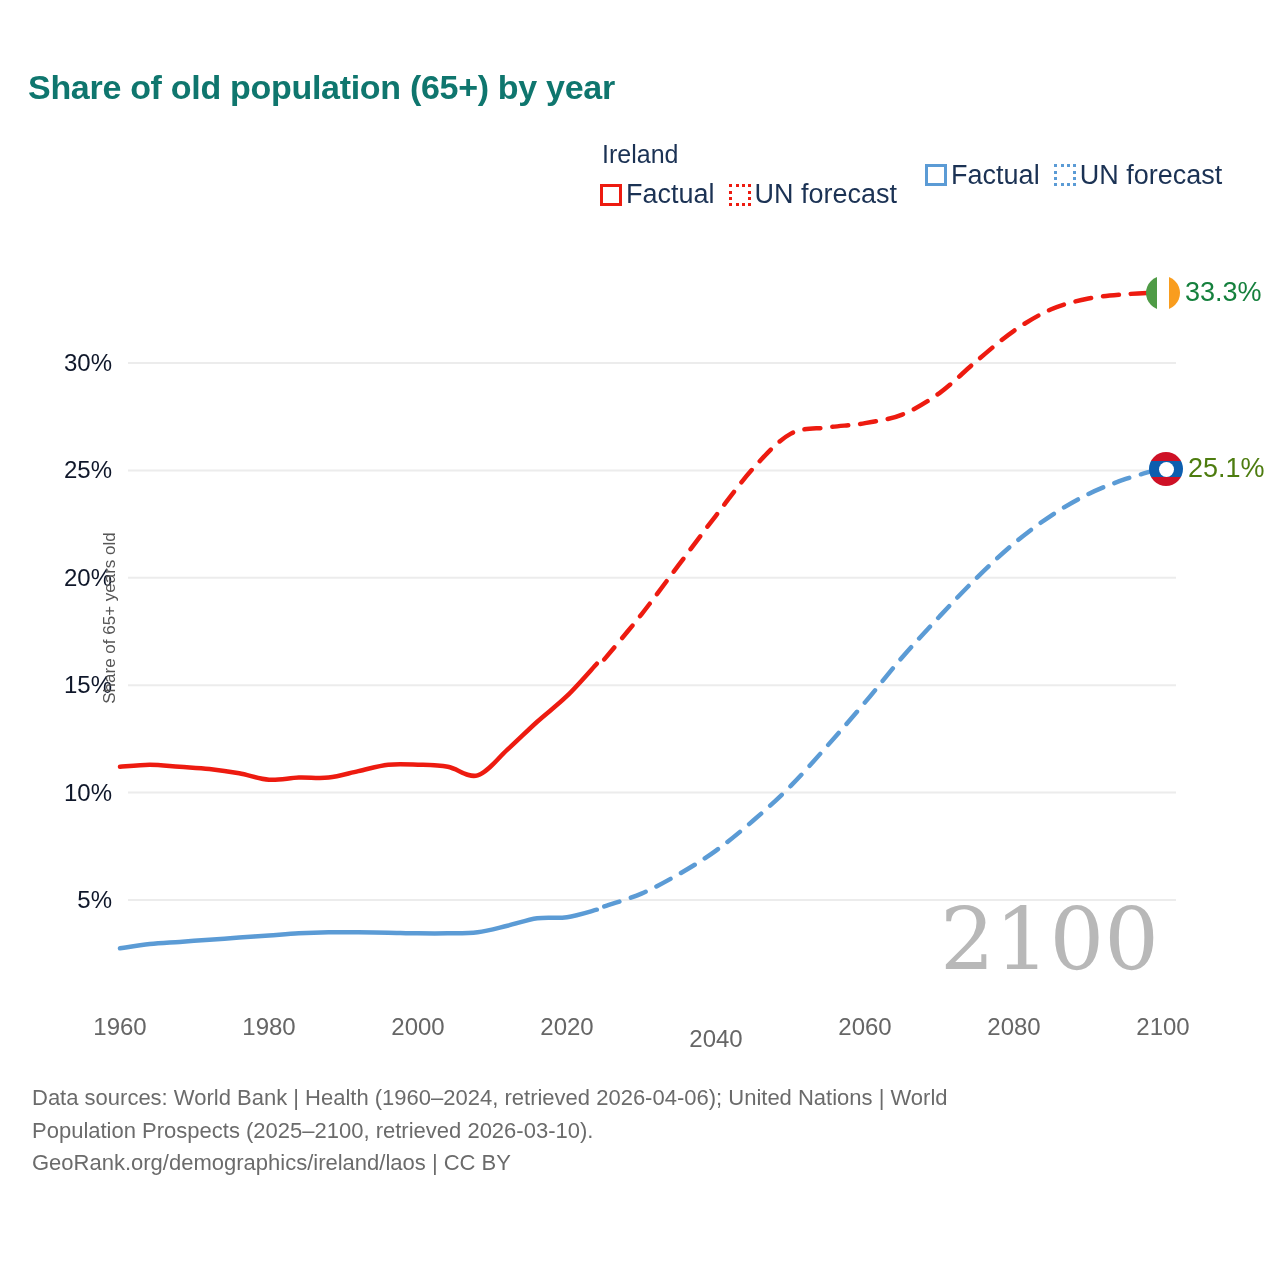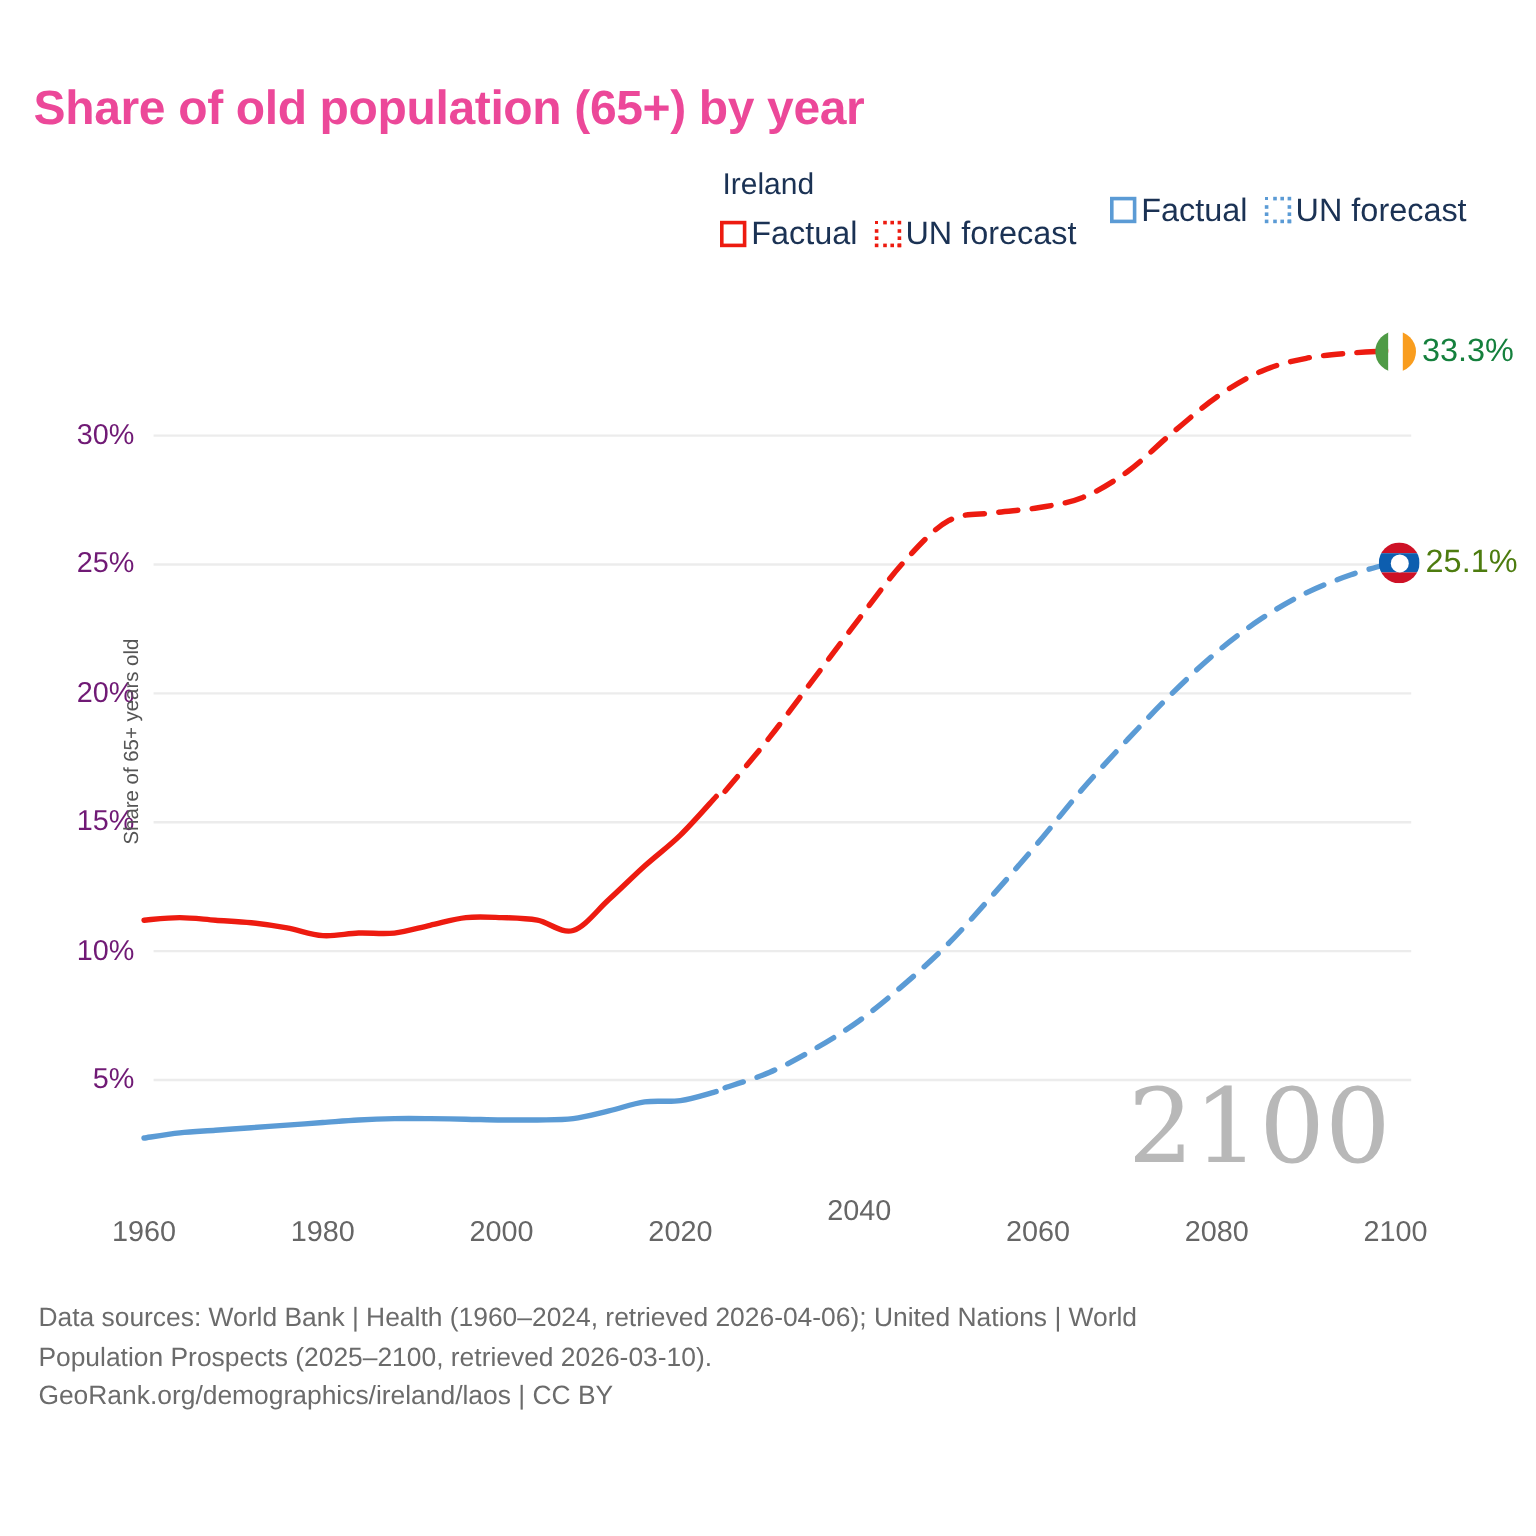--- a/index.html
+++ b/index.html
@@ -18,24 +18,24 @@
   #root {
     position: absolute;
     inset: 0;
   }
 
   
   .chart-title {
     position: absolute;
     left: 28px;
     top: 68px;
-    font-size: 40px;
+    font-size: 34px;
     font-weight: bold;
     letter-spacing: -0.3px;
-    color: #ec4899;
+    color: #0f766e;
     white-space: nowrap;
   }
 
   
   .legend {
     position: absolute;
     left: 600px;
     top: 142px;
     display: flex;
     gap: 0px;
@@ -158,21 +158,21 @@
   .x-tick-label {
     position: absolute;
     font-size: 24px;
     color: #666666;
     transform: translateX(-50%);
     white-space: nowrap;
   }
   .y-tick-label {
     position: absolute;
     font-size: 24px;
-    color: #701a75;
+    color: #0f172a;
     transform: translateY(-50%);
     text-align: right;
     white-space: nowrap;
   }
 
   
   .footer {
     position: absolute;
     left: 32px;
     top: 1082px;
@@ -246,21 +246,21 @@
         <div class="y-tick-label" style="left: 0px; width: 112px; top: 685.2px;">15%</div>
         <div class="y-tick-label" style="left: 0px; width: 112px; top: 577.8px;">20%</div>
         <div class="y-tick-label" style="left: 0px; width: 112px; top: 470.4px;">25%</div>
         <div class="y-tick-label" style="left: 0px; width: 112px; top: 363px;">30%</div>
       </div>
     <div id="x-ticks">
         <div class="x-tick-label" style="left: 120px; top: 1013px;">1960</div>
         <div class="x-tick-label" style="left: 269px; top: 1013px;">1980</div>
         <div class="x-tick-label" style="left: 418px; top: 1013px;">2000</div>
         <div class="x-tick-label" style="left: 567px; top: 1013px;">2020</div>
-        <div class="x-tick-label" style="left: 716px; top: 996px;">2040</div>
+        <div class="x-tick-label" style="left: 716px; top: 1025px;">2040</div>
         <div class="x-tick-label" style="left: 865px; top: 1013px;">2060</div>
         <div class="x-tick-label" style="left: 1014px; top: 1013px;">2080</div>
         <div class="x-tick-label" style="left: 1163px; top: 1013px;">2100</div>
       </div>
 
     <div class="y-axis-title">Share of 65+ years old</div>
 
     <div class="flag-marker ireland">
       <div class="flag-ie">
         <i class="ie-green"></i>

